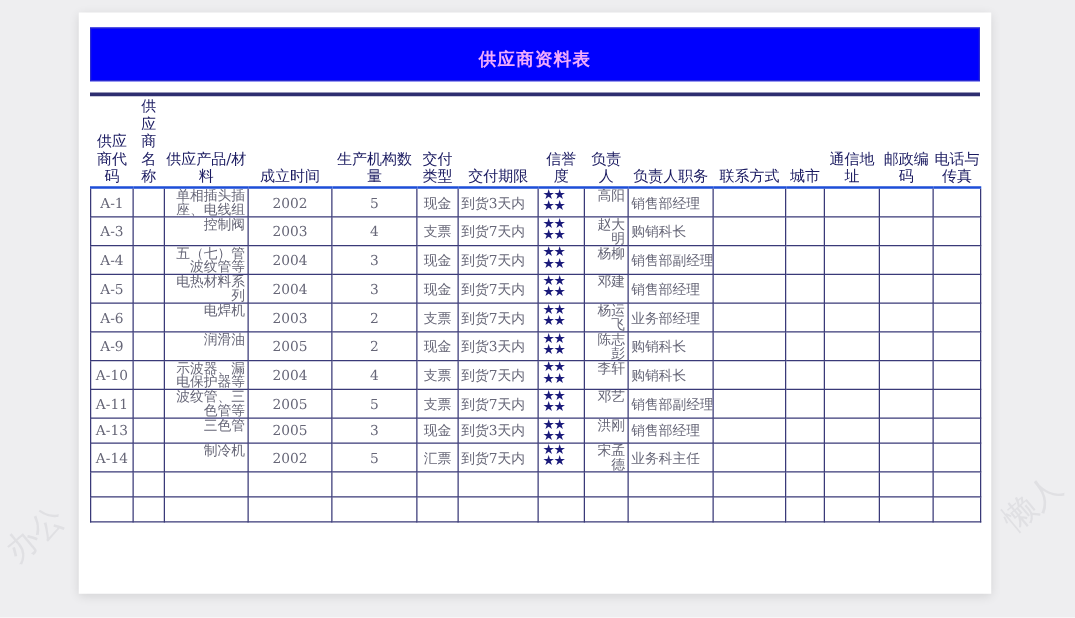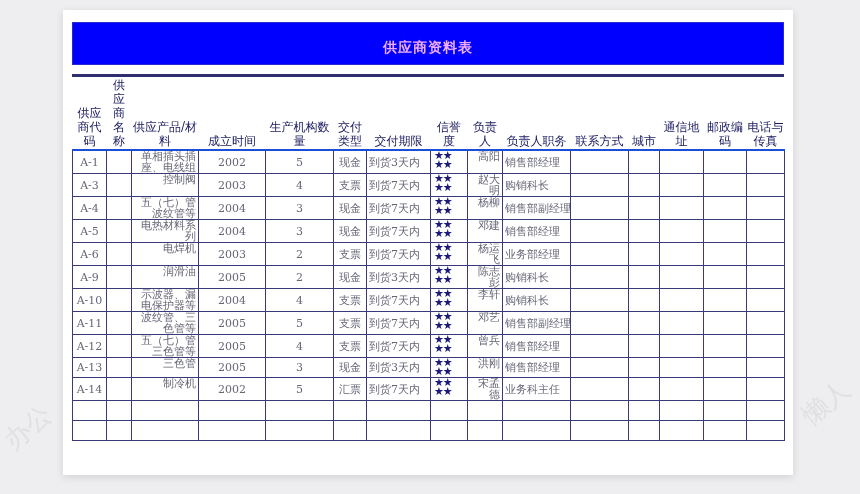--- a/index.html
+++ b/index.html
@@ -221,37 +221,20 @@
             <td class="stars">★★ ★★</td>
             <td class="l wrap">邓艺</td>
             <td class="l">销售部副经理</td>
             <td class="l"></td>
             <td class="l"></td>
             <td class="l"></td>
             <td class="l"></td>
             <td class="l"></td>
           </tr>
           <tr>
-            <td class="c">A-12</td>
-            <td class="l"></td>
-            <td class="l wrap">五（七）管三色管等</td>
-            <td class="c">2005</td>
-            <td class="c">4</td>
-            <td class="c">支票</td>
-            <td class="l">到货7天内</td>
-            <td class="stars">★★ ★★</td>
-            <td class="l wrap">曾兵</td>
-            <td class="l">销售部经理</td>
-            <td class="l"></td>
-            <td class="l"></td>
-            <td class="l"></td>
-            <td class="l"></td>
-            <td class="l"></td>
-          </tr>
-          <tr>
             <td class="c">A-13</td>
             <td class="l"></td>
             <td class="l wrap">三色管</td>
             <td class="c">2005</td>
             <td class="c">3</td>
             <td class="c">现金</td>
             <td class="l">到货3天内</td>
             <td class="stars">★★ ★★</td>
             <td class="l wrap">洪刚</td>
             <td class="l">销售部经理</td>

